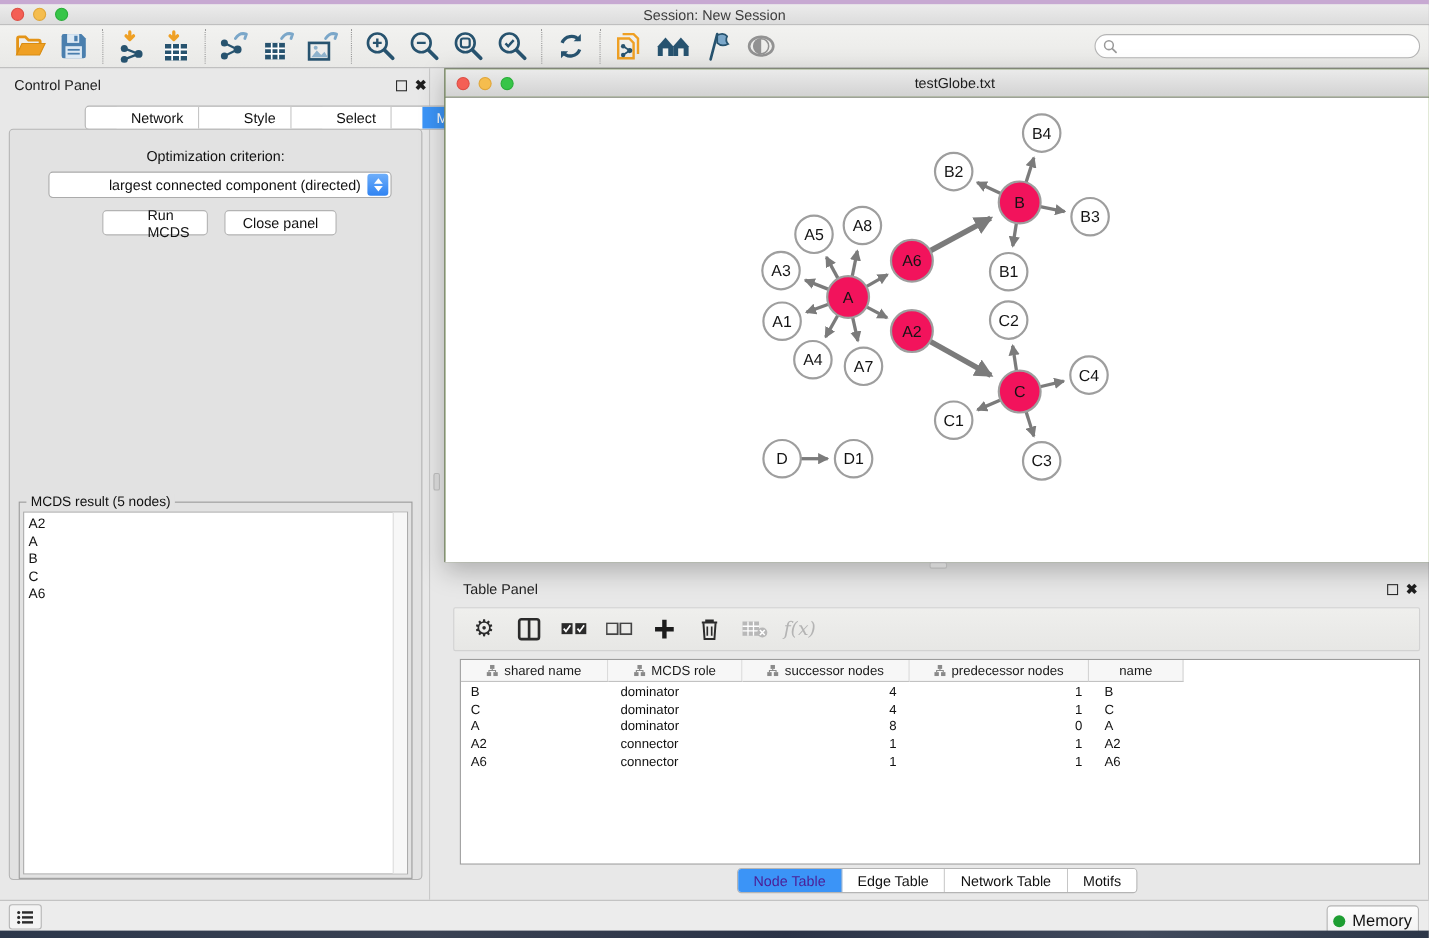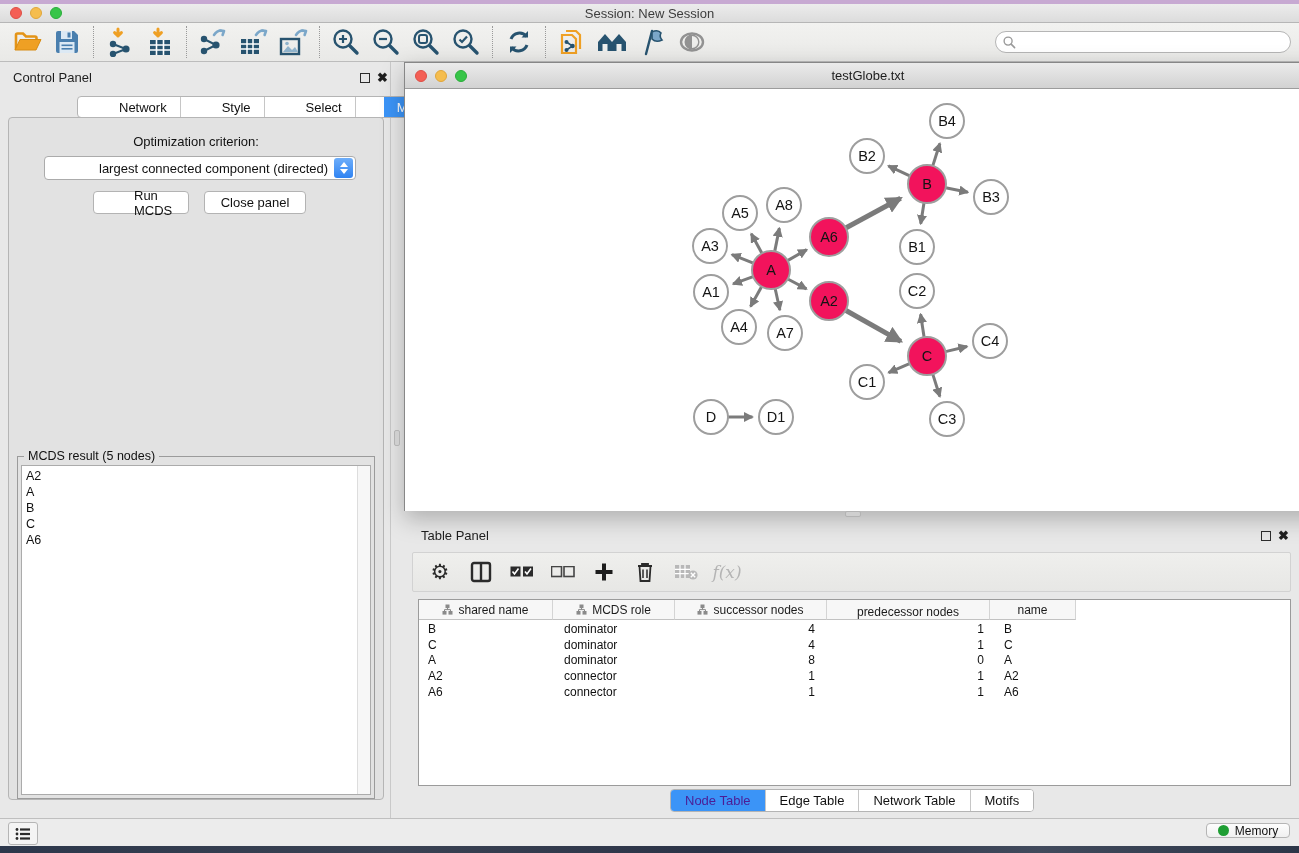--- a/index.html
+++ b/index.html
@@ -87,32 +87,32 @@
   .hcell { height:20px; background:#f7f7f7; border-right:1px solid #d4d4d4; border-bottom:1px solid #c2c2c2;
     display:flex; align-items:center; justify-content:center; gap:5px; font-size:12px; color:#1b1b1b; }
   .tbody { position:absolute; left:0; top:21px; right:0; }
   .trow { display:flex; height:15.7px; align-items:center; }
   .tcell { font-size:12px; color:#111; white-space:nowrap; }
   .c0 { width:134px; padding-left:9px; }
   .c1 { width:122px; padding-left:11px; }
   .c2 { width:152px; text-align:right; padding-right:12px; }
   .c3 { width:163px; text-align:right; padding-right:6px; }
   .c4 { width:86px; padding-left:14px; }
-  .h0 { width:134px; } .h1 { width:122px; } .h2 { width:152px; } .h3 { width:163px;flex-direction:column; } .h4 { width:86px; }
+  .h0 { width:134px; } .h1 { width:122px; } .h2 { width:152px; } .h3 { width:163px; } .h4 { width:86px; }
   .bottom-tabs { position:absolute; left:266px; top:268px; height:23px; display:flex;
     border:1px solid #b4b4b4; border-radius:4px; background:#fff; overflow:hidden; }
   .bt-tab { padding:0 14px; font-size:13px; color:#111; display:flex; align-items:center; border-right:1px solid #c6c6c6; background:#fff; }
   .bt-tab:last-child { border-right:none; }
   .bt-tab.selected { background:#3b94f7; color:#4c1d95; }
   
   .statusbar { position:absolute; left:0; top:818px; width:100%; height:28px; background:#ececec; border-top:1px solid #bfbfbf; }
   .list-btn { position:absolute; left:8px; top:3px; width:30px; height:23px; background:#f4f4f4; border:1px solid #b5b5b5; border-radius:3px;
     display:flex; align-items:center; justify-content:center; }
-  .memory-btn { position:absolute; right:9px; top:4px; width:84px; height:15px; background:linear-gradient(#fdfdfd,#f0f0f0);
-    border:1px solid #b5b5b5; border-radius:4px; display:flex; align-items:center; justify-content:center; gap:6px; font-size:12px; color:#111; }
+  .memory-btn { position:absolute; right:9px; top:4px; width:84px; height:29px; background:linear-gradient(#fdfdfd,#f0f0f0);
+    border:1px solid #b5b5b5; border-radius:4px; display:flex; align-items:center; justify-content:center; gap:6px; font-size:15px; color:#111; }
   .memory-dot { width:11px; height:11px; border-radius:50%; background:#1e9e33; }
 </style>
 </head>
 <body>
 
 <div class="screen">
   <div class="wall-top"></div>
 
   <div class="titlebar">
     <div class="lights">

